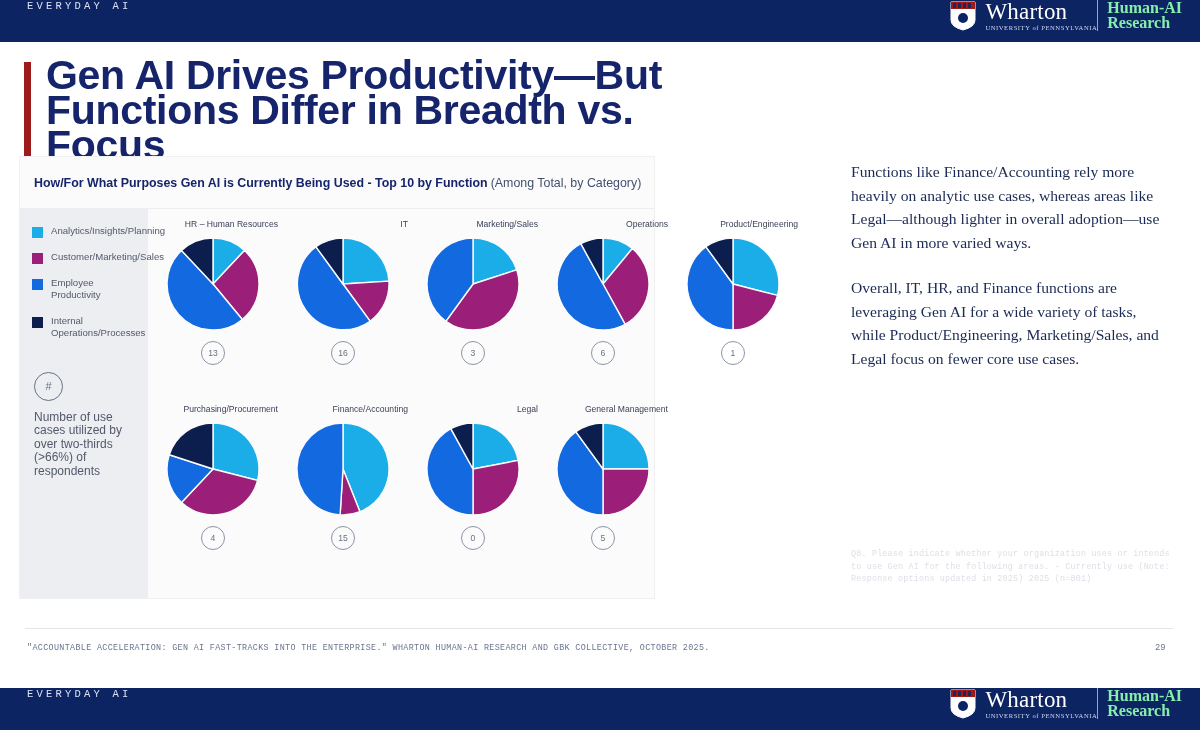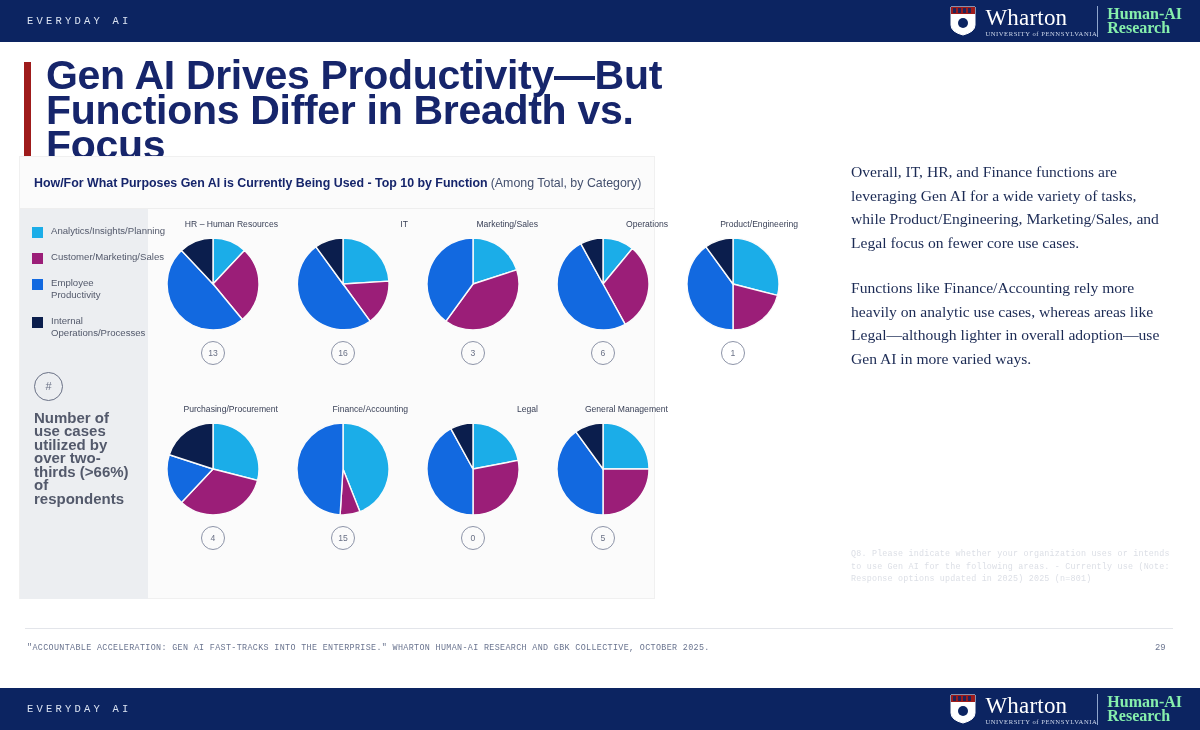--- a/index.html
+++ b/index.html
@@ -8,21 +8,21 @@
     background: #ffffff;
     font-family: "Liberation Sans", sans-serif;
     overflow: hidden;
   }
   .slide { position: relative; width: 1200px; height: 730px; background: #ffffff; }
 
   
   .brandbar {
     position: absolute; left: 0; width: 1200px; height: 42px;
     background: #0c2461;
-    display: flex; align-items: center; justify-content: space-between;
+    display: flex; align-items: flex-start; justify-content: space-between;
   }
   .brandbar.top { top: 0; }
   .brandbar.bottom { top: 688px; height: 42px; }
   .brandbar-label {
     color: #dbe3f2; font-size: 10.5px; letter-spacing: 3.2px;
     font-family: "Liberation Mono", monospace; padding-left: 27px; font-weight: 400;
   }
   .brand-logo { display: flex; align-items: center; padding-right: 18px; gap: 9px; }
   .shield {
     width: 26px; height: 30px; position: relative; flex: 0 0 auto;
@@ -71,21 +71,21 @@
     width: 128px; background: #eceef1; padding: 16px 10px 0 12px; flex: 0 0 auto;
   }
   .legend-item { display: flex; gap: 8px; margin-bottom: 13px; }
   .swatch { width: 11px; height: 11px; flex: 0 0 auto; margin-top: 2px; }
   .legend-label { color: #53596b; font-size: 9.6px; line-height: 12.4px; }
   .hash-circle {
     width: 29px; height: 29px; border-radius: 50%; border: 1.3px solid #6a7186;
     display: flex; align-items: center; justify-content: center;
     color: #6a7186; font-size: 11px; margin: 32px 0 10px 2px;
   }
-  .legend-note { color: #53596b; font-size: 15px; line-height: 13.5px; padding-left: 2px; font-weight: bold; }
+  .legend-note { color: #53596b; font-size: 12px; line-height: 13.5px; padding-left: 2px; }
 
   
   .pies { flex: 1 1 auto; position: relative; }
   .pie-cell { position: absolute; width: 130px; text-align: center; }
   .pie-title { color: #3b4258; font-size: 8.6px; margin-bottom: 9px; white-space: nowrap; text-align: right; }
   .pie-canvas { width: 92px; height: 92px; margin: 0 auto; }
   .count-circle {
     width: 24px; height: 24px; border-radius: 50%; border: 1px solid #8d94a8;
     color: #6a7186; font-size: 8.6px; display: flex; align-items: center;
     justify-content: center; margin: 11px auto 0;
@@ -266,22 +266,22 @@
                 <path d="M 46 46 L 18.96 8.79 A 46 46 0 0 1 46.00 0.00 Z" fill="#0B1E4D" stroke="#fbfbfb" stroke-width="1.4"></path>
               </svg></div>
             <div class="count-circle">5</div>
           </div>
         </div>
 
     </div>
   </div>
 
   <div class="commentary">
+    <p>Functions like Finance/Accounting rely more heavily on analytic use cases, whereas areas like Legal—although lighter in overall adoption—use Gen AI in more varied ways.</p>
     <p>Overall, IT, HR, and Finance functions are leveraging Gen AI for a wide variety of tasks, while Product/Engineering, Marketing/Sales, and Legal focus on fewer core use cases.</p>
-    <p>Functions like Finance/Accounting rely more heavily on analytic use cases, whereas areas like Legal—although lighter in overall adoption—use Gen AI in more varied ways.</p>
   </div>
   <div class="qnote">Q8. Please indicate whether your organization uses or intends to use Gen AI for the following areas. - Currently use (Note: Response options updated in 2025) 2025 (n=801)</div>
 
   <div class="cite-rule"></div>
   <div class="citation">"ACCOUNTABLE ACCELERATION: GEN AI FAST-TRACKS INTO THE ENTERPRISE." WHARTON HUMAN-AI RESEARCH AND GBK COLLECTIVE, OCTOBER 2025.</div>
   <div class="pageno">29</div>
 
   <div class="brandbar bottom">
     <div class="brandbar-label">EVERYDAY AI</div>
     <div class="brand-logo">

